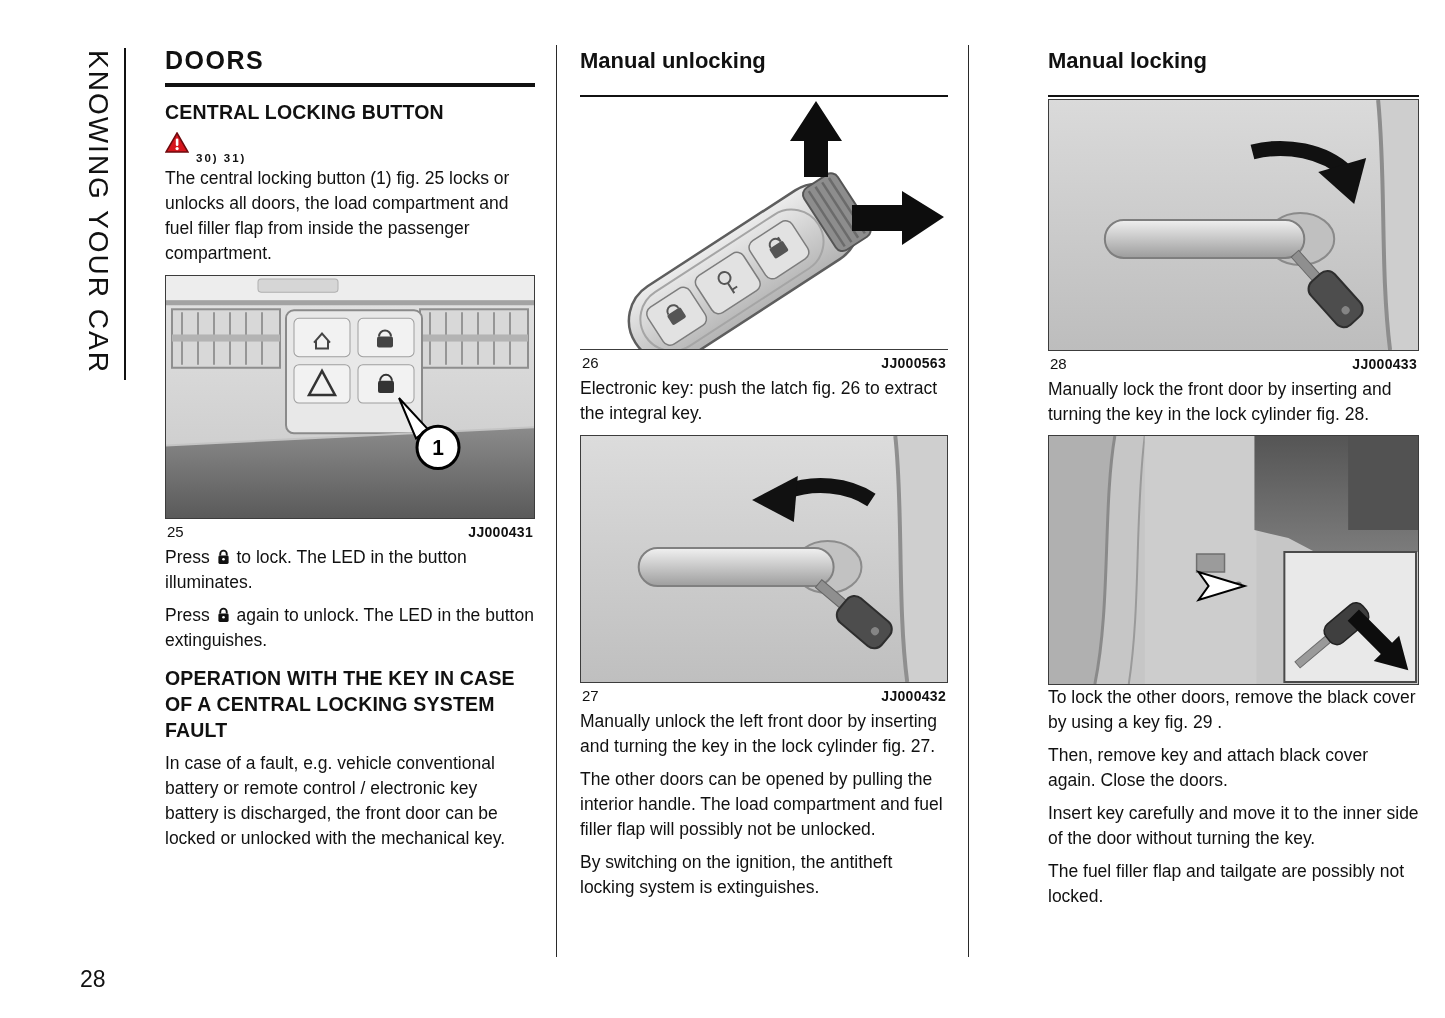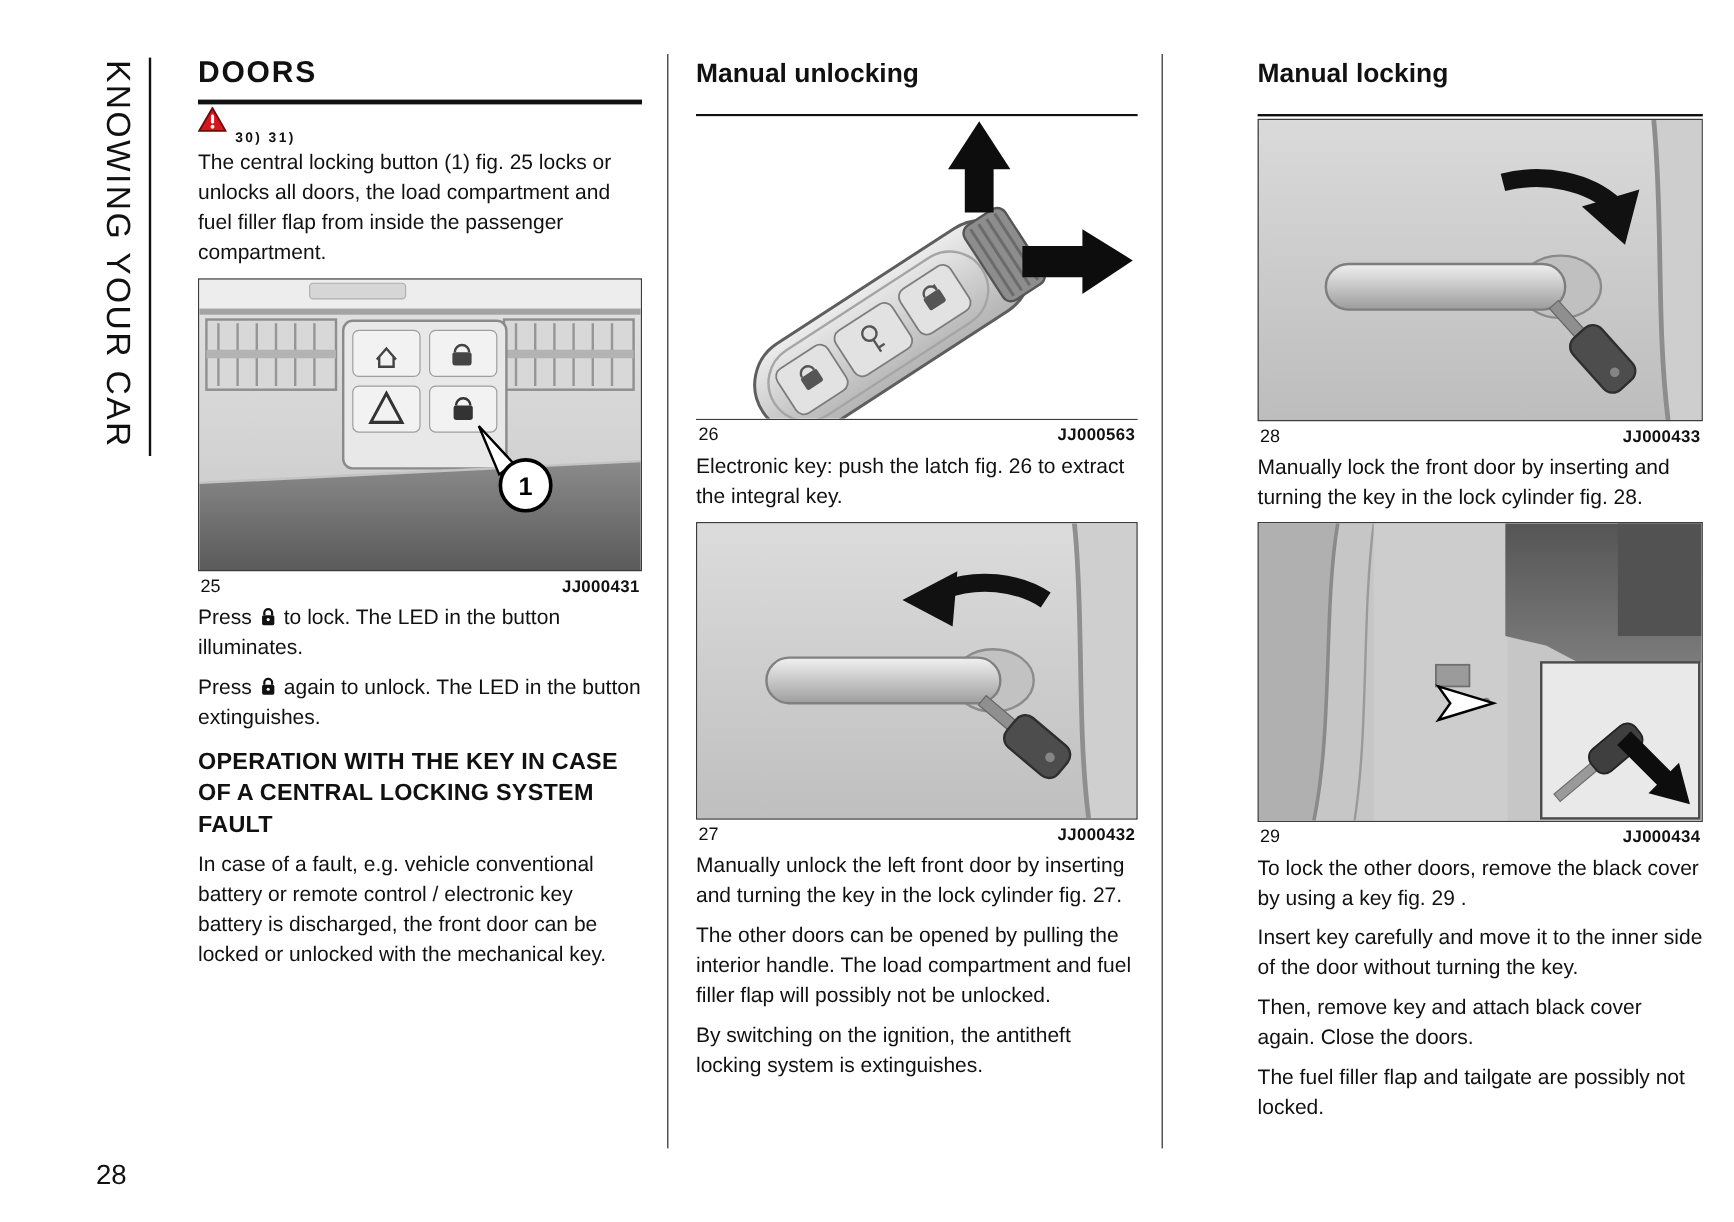--- a/index.html
+++ b/index.html
@@ -51,20 +51,21 @@
 <div class="page">
 
   <div class="vertical-label">KNOWING YOUR CAR</div>
   <div class="sidebar-rule"></div>
 
   <div class="divider d1"></div>
   <div class="divider d2"></div>
 
   <section class="col col1">
     <h1 class="doors-title">DOORS</h1>
+    <h2 class="h-sub">CENTRAL LOCKING BUTTON</h2>
 
     <div class="warn-row">
       <svg width="24" height="21" viewBox="0 0 24 21">
         <polygon points="12,1 23,20 1,20" fill="#d6161d" stroke="#6e0a0e" stroke-width="1.5"></polygon>
         <rect x="10.8" y="6.5" width="2.6" height="7.5" rx="1.2" fill="#fff"></rect>
         <circle cx="12.1" cy="16.6" r="1.6" fill="#fff"></circle>
       </svg>
       <span class="warn-refs">30) 31)</span>
     </div>
 
@@ -288,24 +289,20 @@
         <rect x="236" y="116" width="132" height="130" fill="#e9e9e9" stroke="#4a4a4a" stroke-width="2"></rect>
         <g transform="translate(286,198) rotate(-40)">
           <rect x="-48" y="-4" width="42" height="8" fill="#9a9a9a" stroke="#6d6d6d"></rect>
           <rect x="-8" y="-12" width="48" height="24" rx="9" fill="#3f3f3f" stroke="#222" stroke-width="1.5"></rect>
         </g>
         <g transform="translate(332,206) rotate(135)">
           <polygon points="0,-40 18,-9 8,-9 8,38 -8,38 -8,-9 -18,-9" fill="#0d0d0d"></polygon>
         </g>
       </svg>
     </figure>
-    <div class="figrow">
-      <span class="fignum">29</span>
-      <span class="figcode">JJ000434</span>
-    </div>
     <p class="tight">To lock the other doors, remove the black cover by using a key fig. 29 .</p>
+    <p class="tight">Then, remove key and attach black cover again. Close the doors.</p>
     <p class="tight">Insert key carefully and move it to the inner side of the door without turning the key.</p>
-    <p class="tight">Then, remove key and attach black cover again. Close the doors.</p>
     <p>The fuel filler flap and tailgate are possibly not locked.</p>
   </section>
 
   <div class="page-number">28</div>
 </div>
 
 </body></html>

